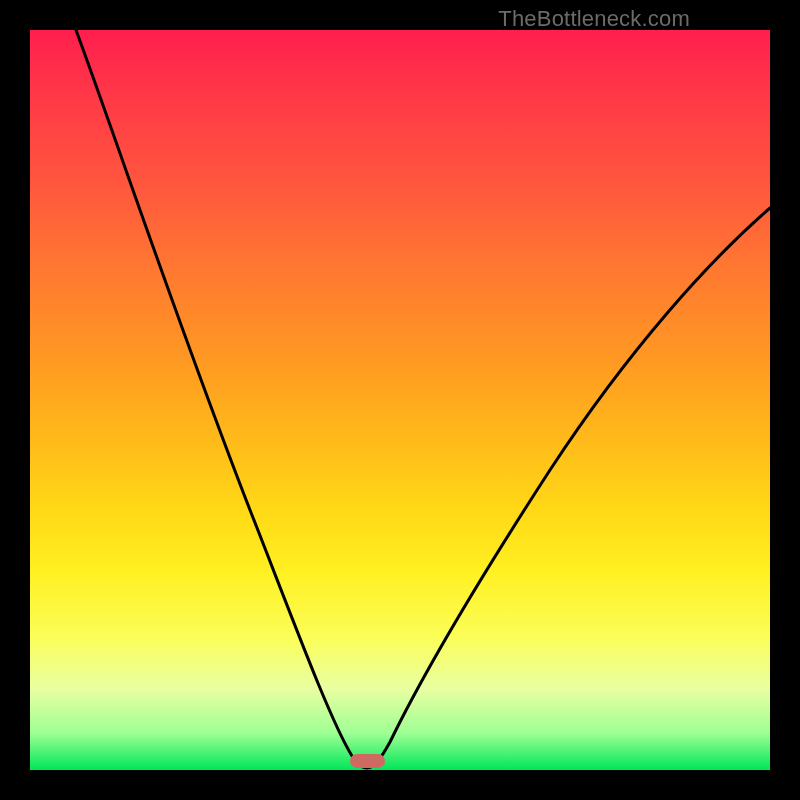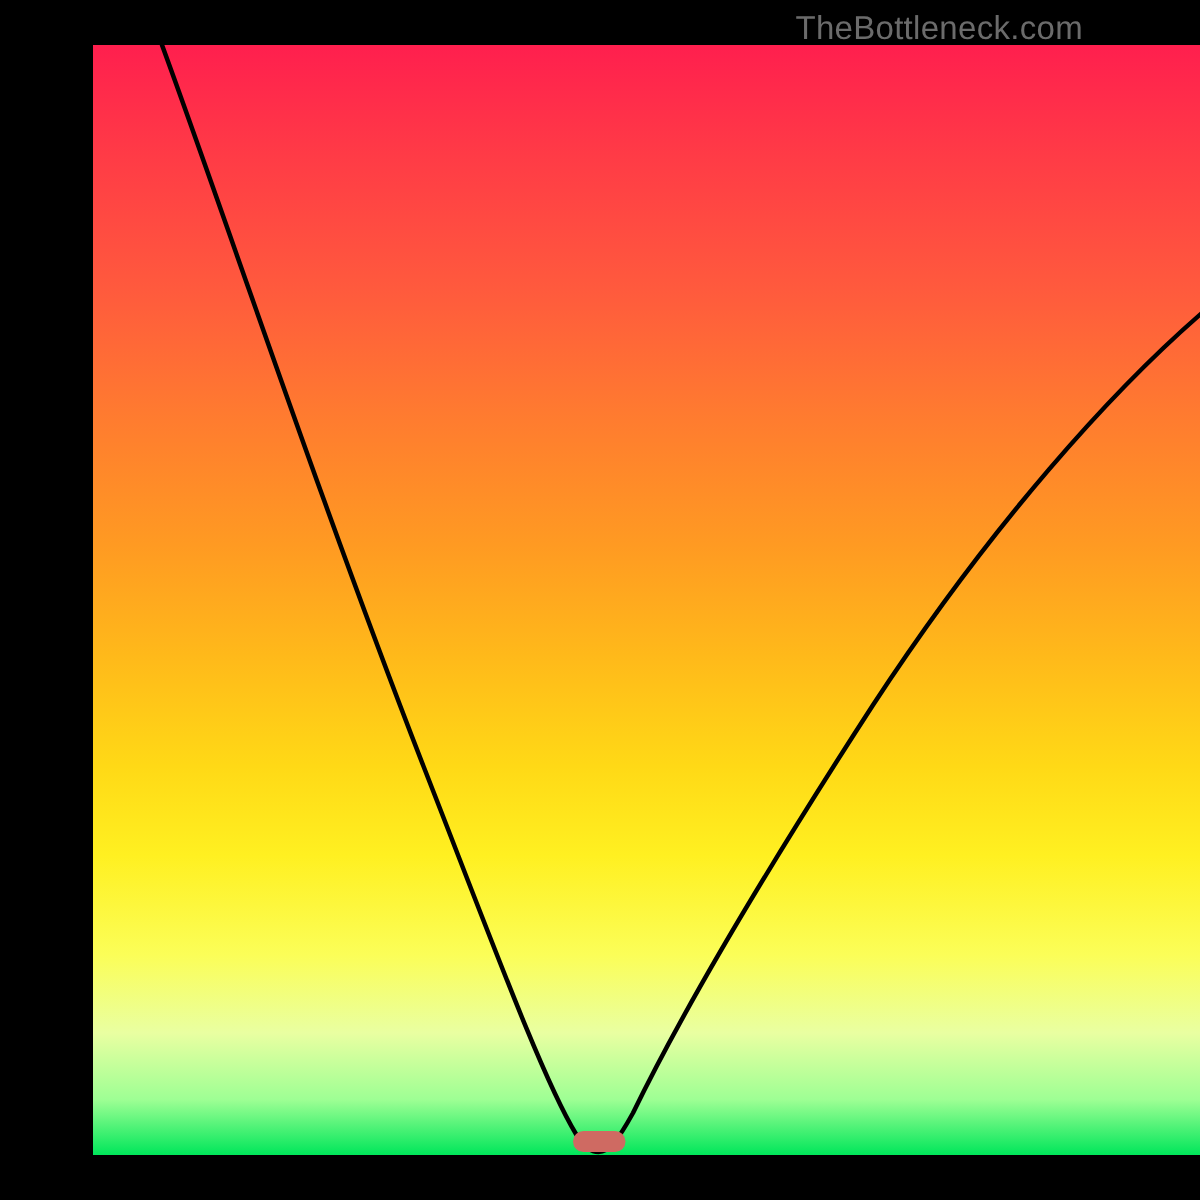--- a/index.html
+++ b/index.html
@@ -9,21 +9,20 @@
     height: 800px;
     overflow: hidden;
     background: #000;
     font-family: Arial, Helvetica, sans-serif;
   }
   .frame {
     position: relative;
     width: 720px;
     height: 800px;
     background: #000;
-    margin-left: 32px;
   }
   .plot-area {
     position: absolute;
     left: 30px;
     top: 30px;
     width: 740px;
     height: 740px;
     background: linear-gradient(
       to bottom,
       #ff1f4e 0%,

